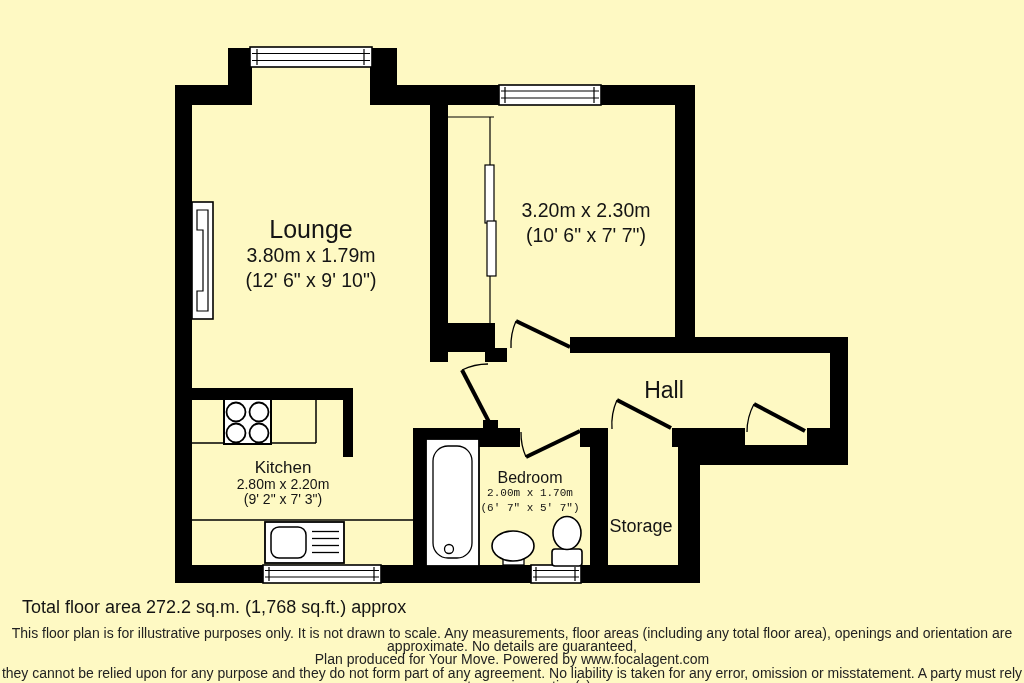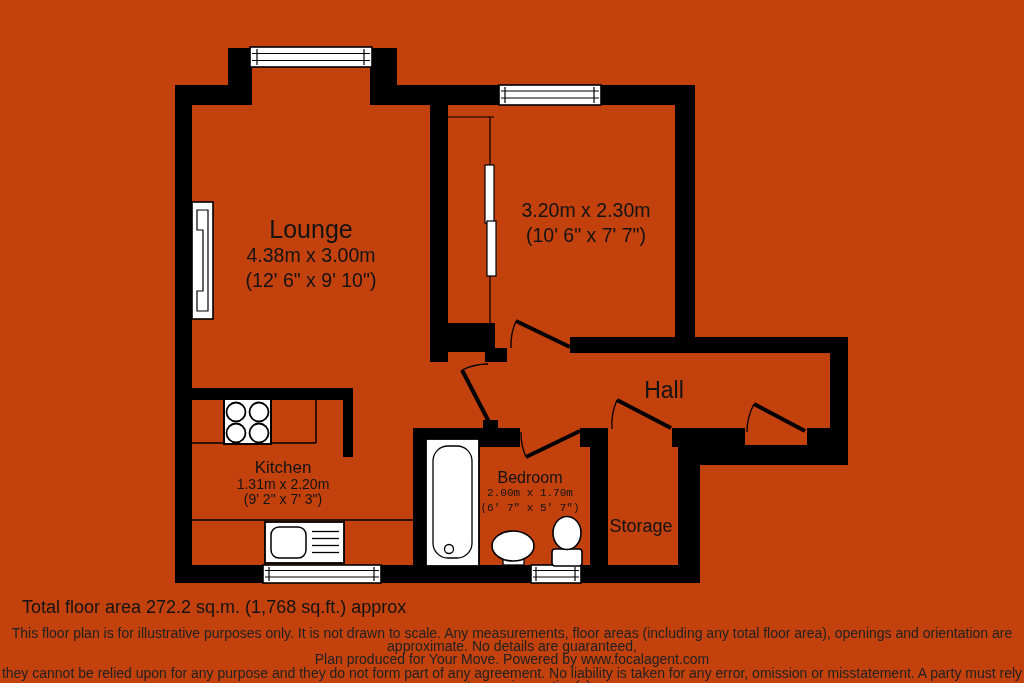--- a/index.html
+++ b/index.html
@@ -1,17 +1,17 @@
 <!DOCTYPE html>
 <html><head>
 <meta charset="utf-8">
 <style>
   html,body{margin:0;padding:0;background:#ffffff;}
   .stage{
-    position:relative;width:1024px;height:683px;background:#c2410c;
+    position:relative;width:1024px;height:683px;background:#fef9c3;
     font-family:"Liberation Sans", sans-serif;color:#111;overflow:hidden;
   }
   .plan-svg{position:absolute;left:0;top:0;}
   .room-label{
     position:absolute;transform:translateX(-50%);text-align:center;
     color:#141414;white-space:nowrap;
   }
   .room-label .rname{display:block;font-size:25px;line-height:27px;}
   .room-label .rdim{display:block;font-size:19.5px;line-height:25px;}
   .room-label.small .rname{font-size:17px;line-height:19px;}
@@ -172,32 +172,32 @@
     </g>
 
     <g stroke="#000" fill="#fff">
       <rect x="552" y="549" width="30" height="17" rx="3" stroke-width="1.6"></rect>
       <ellipse cx="567" cy="533" rx="14" ry="16.5" stroke-width="1.6"></ellipse>
     </g>
   </svg>
 
   <div class="room-label" style="left:311px;top:216px;">
     <span class="rname">Lounge</span>
-    <span class="rdim">4.38m x 3.00m</span>
+    <span class="rdim">3.80m x 1.79m</span>
     <span class="rdim">(12' 6" x 9' 10")</span>
   </div>
 
   <div class="room-label" style="left:586px;top:198px;">
     <span class="rdim">3.20m x 2.30m</span>
     <span class="rdim">(10' 6" x 7' 7")</span>
   </div>
 
   <div class="room-label small" style="left:283px;top:458px;">
     <span class="rname">Kitchen</span>
-    <span class="rdim">1.31m x 2.20m</span>
+    <span class="rdim">2.80m x 2.20m</span>
     <span class="rdim">(9' 2" x 7' 3")</span>
   </div>
 
   <div class="room-label tiny" style="left:530px;top:469px;">
     <span class="rname">Bedroom</span>
     <span class="rdim">2.00m x 1.70m</span>
     <span class="rdim">(6' 7" x 5' 7")</span>
   </div>
 
   <div class="room-label area-label hall-label">

